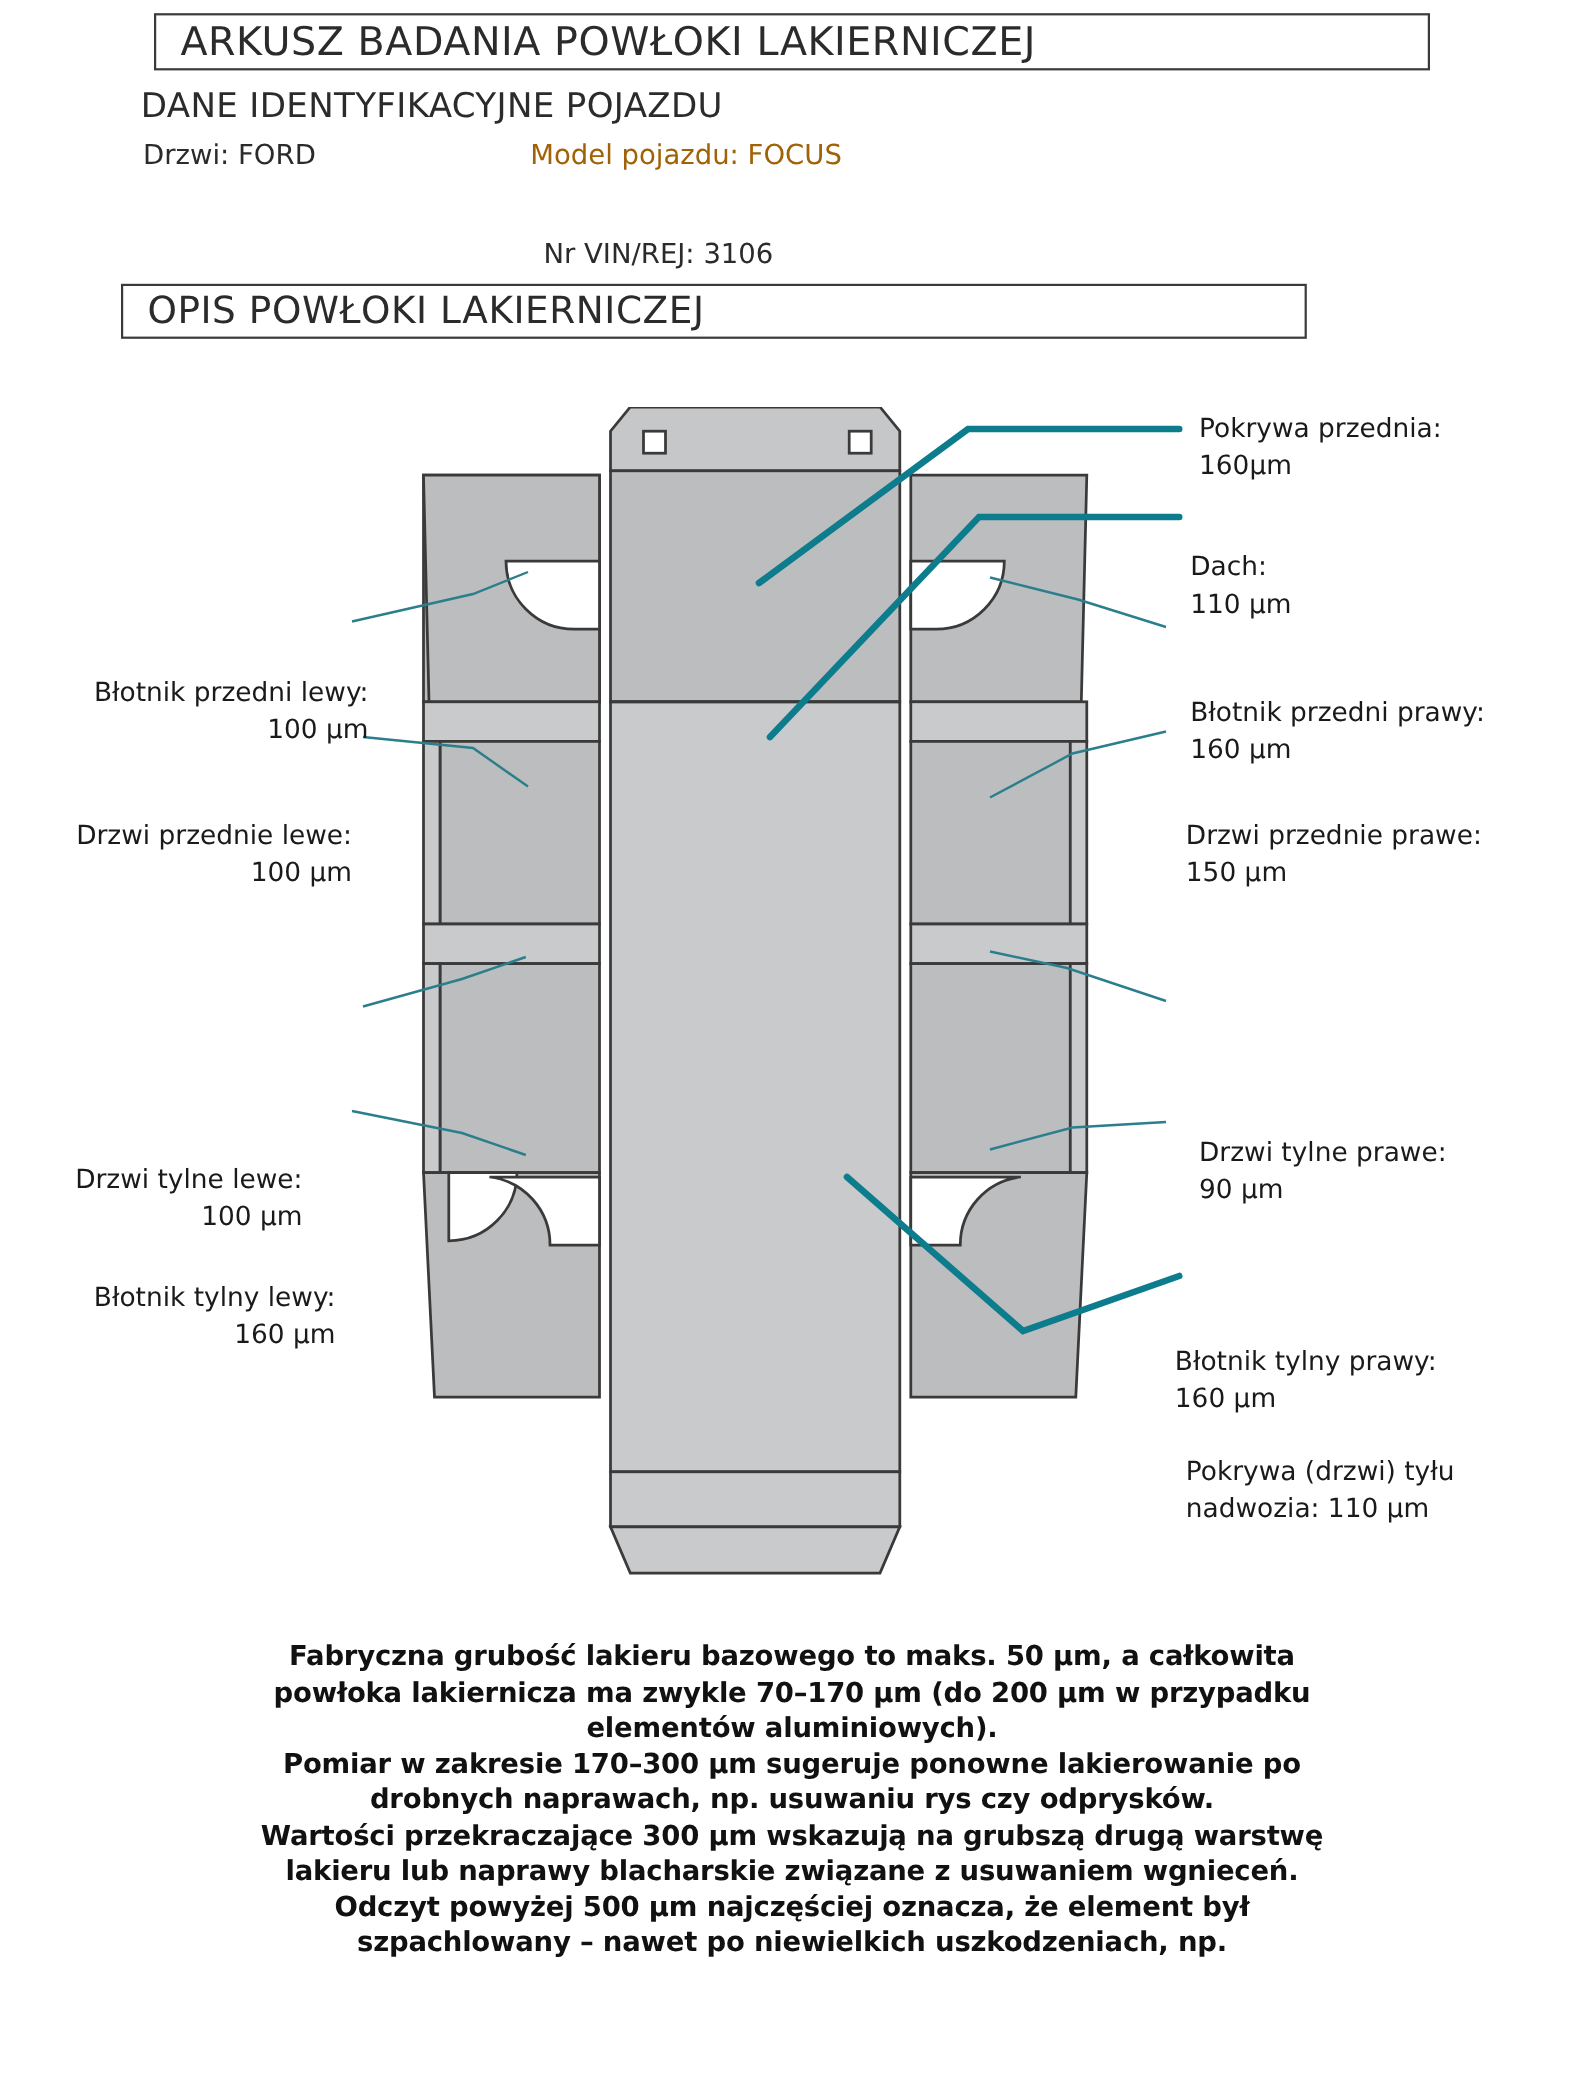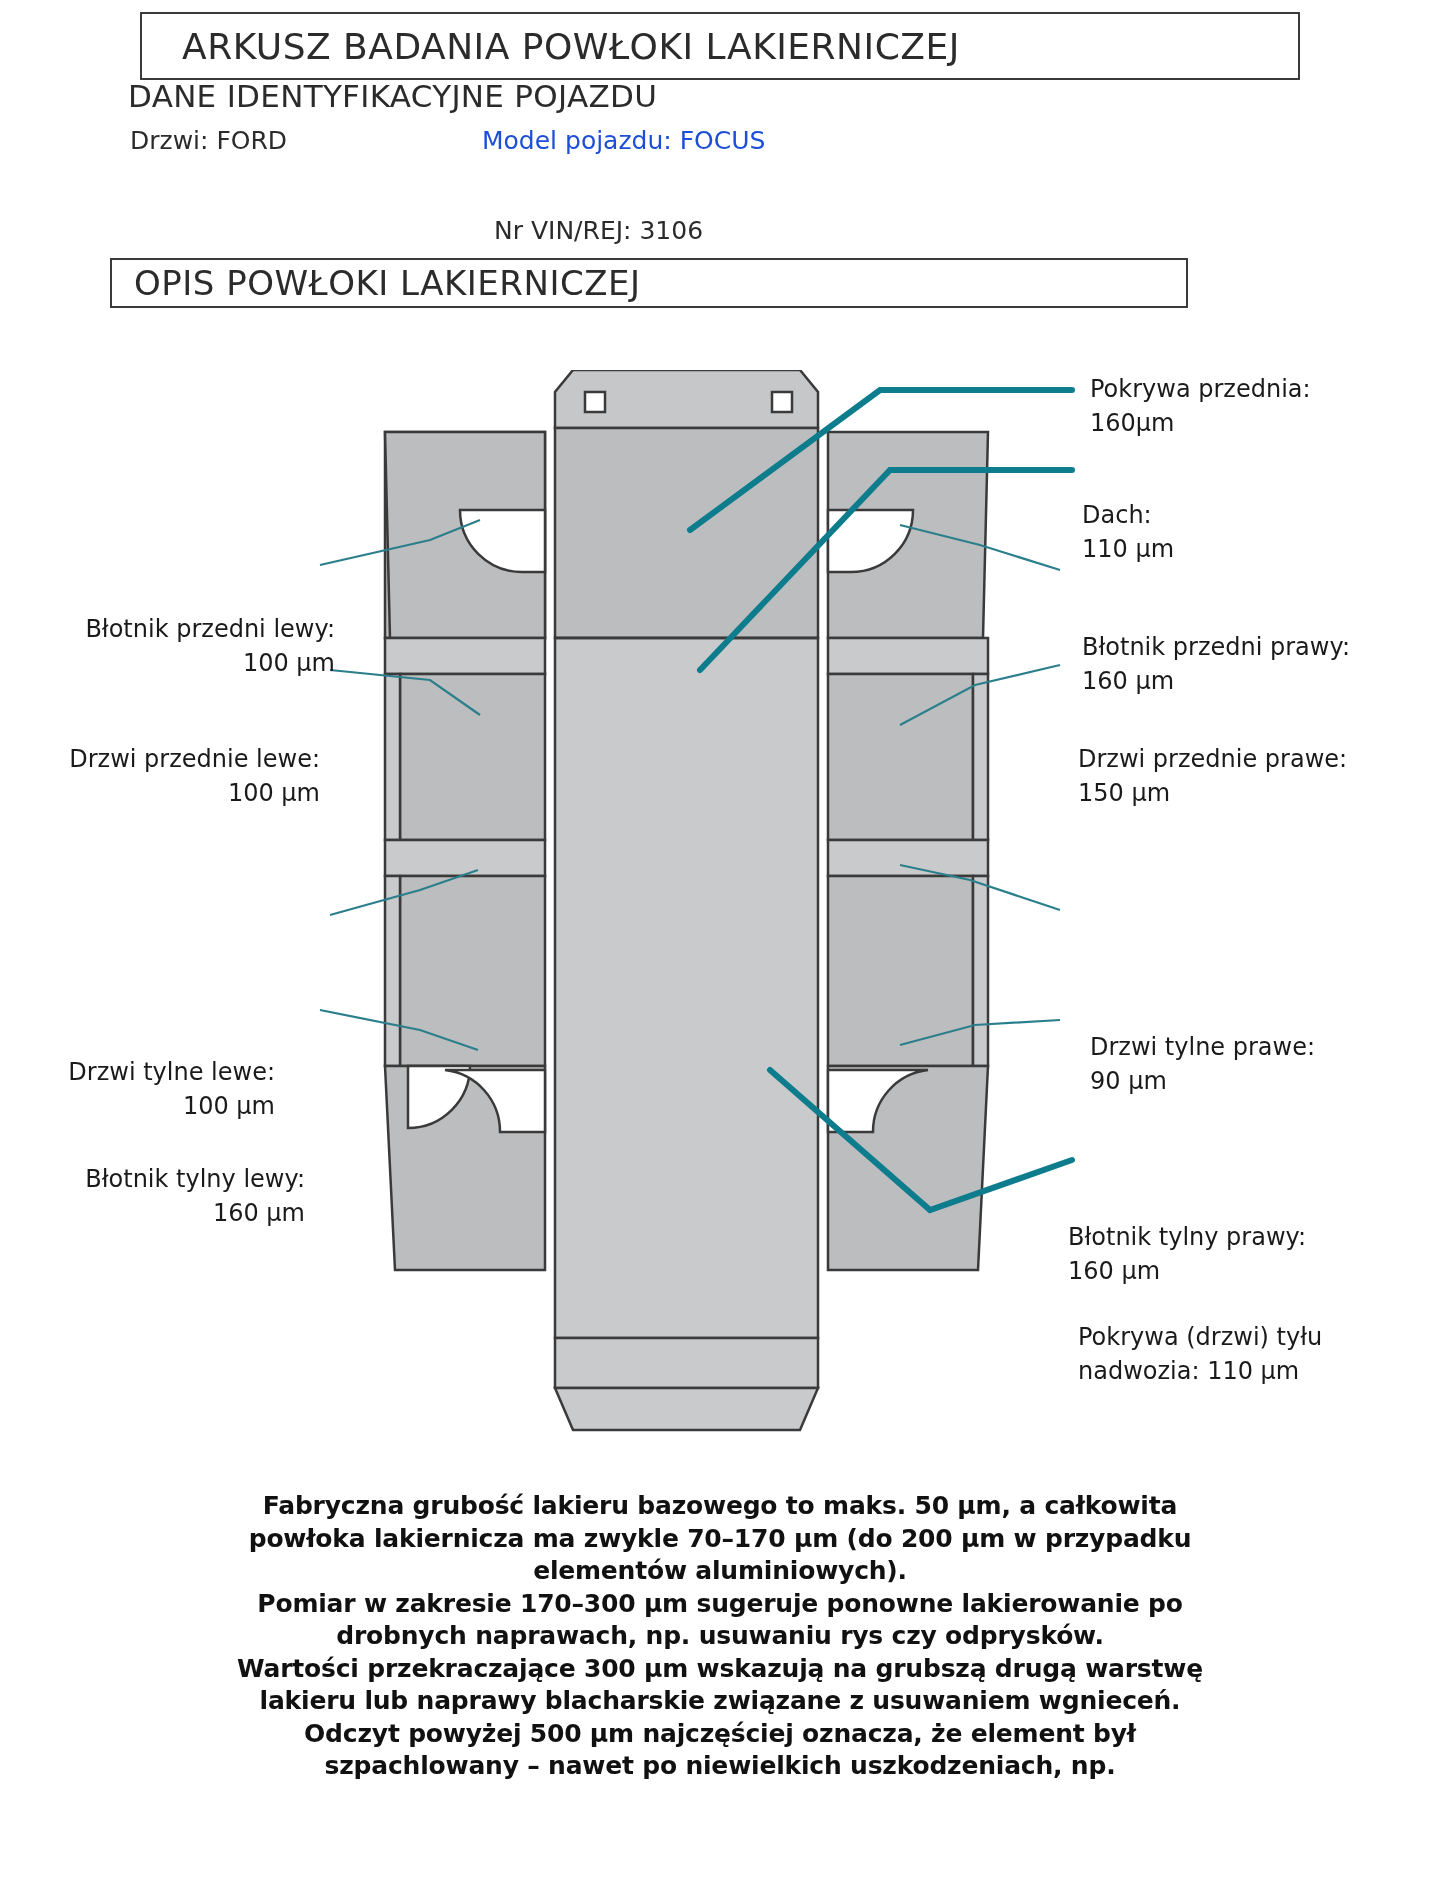--- a/index.html
+++ b/index.html
@@ -15,25 +15,25 @@
     color: #1a1a1a;
     overflow: hidden;
   }
 
   
   .sheet-title {
     position: absolute;
     left: 140px;
     top: 12px;
     width: 1160px;
-    height: 68px;
+    height: 52px;
     border: 2px solid #3a3a3a;
     display: flex;
     align-items: center;
-    padding-left: 40px;
+    padding-left: 22px;
     box-sizing: border-box;
     font-size: 36px;
     letter-spacing: 0.5px;
     color: #2b2b2b;
   }
   .section-id-title {
     position: absolute;
     left: 128px;
     top: 78px;
     font-size: 31px;
@@ -45,21 +45,21 @@
     left: 130px;
     top: 126px;
     font-size: 25px;
     color: #2b2b2b;
   }
   .model {
     position: absolute;
     left: 482px;
     top: 126px;
     font-size: 25px;
-    color: #1d4ed8;
+    color: #a16207;
   }
   .vin {
     position: absolute;
     left: 482px;
     top: 216px;
     font-size: 25px;
     color: #2b2b2b;
     margin-left: 12px;
   }
   .coat-title {

